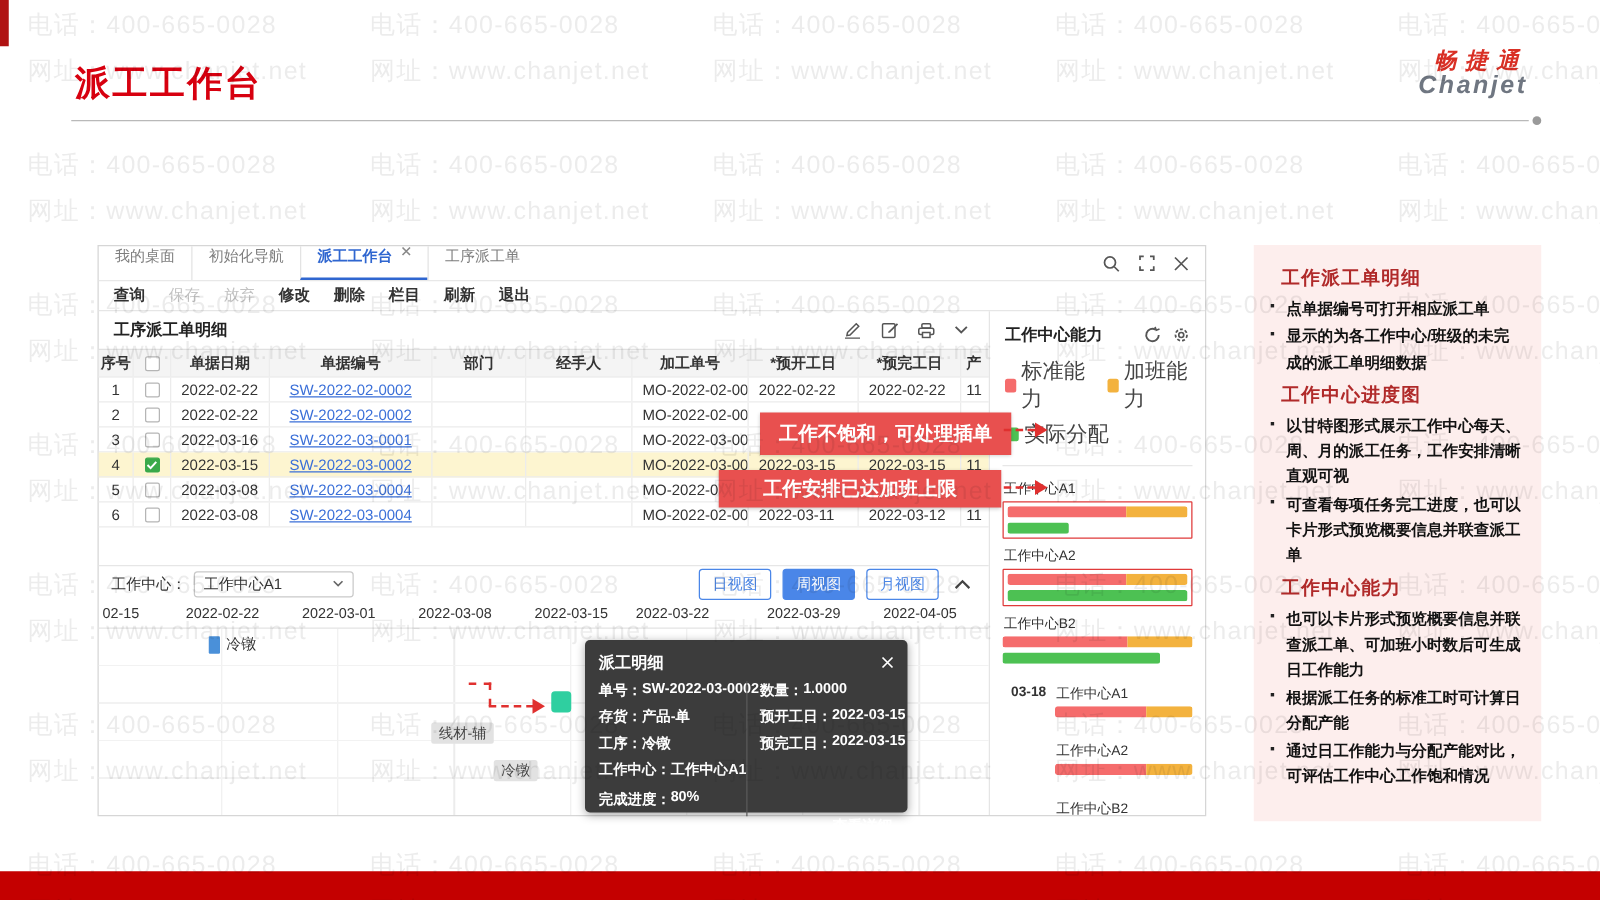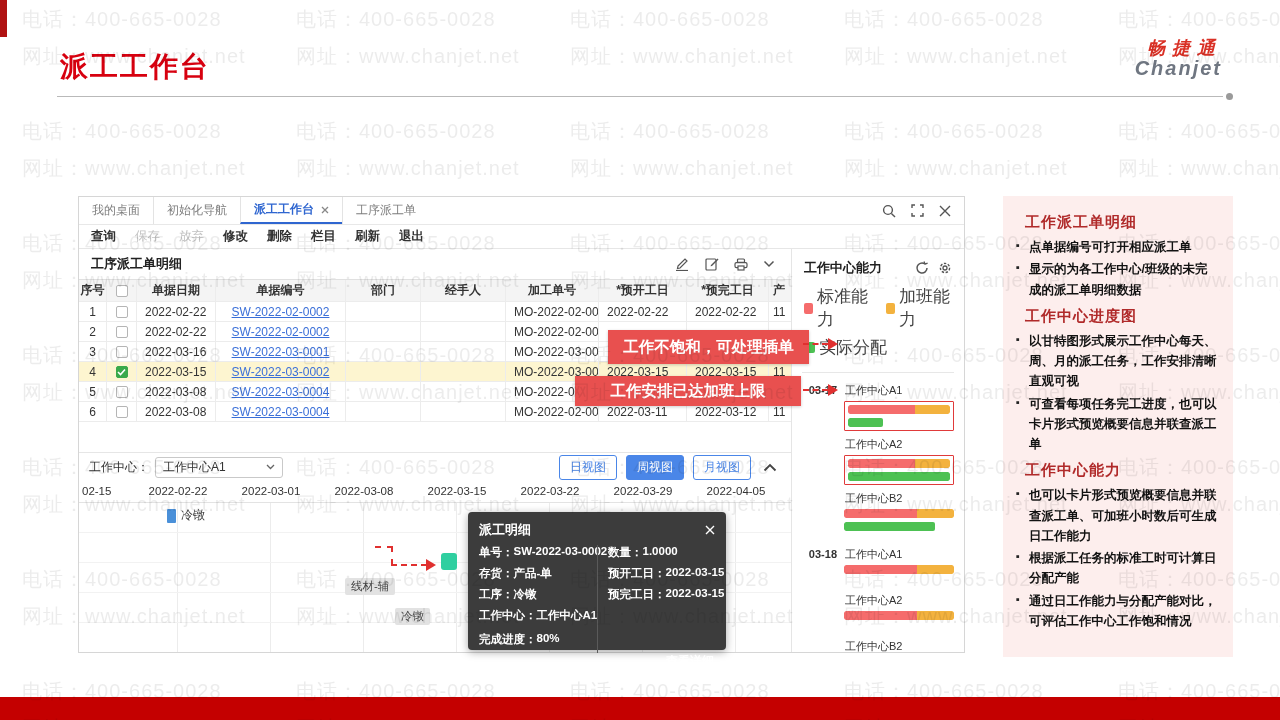--- a/index.html
+++ b/index.html
@@ -17,21 +17,21 @@
   .title-rule{position:absolute;left:57px;top:96px;width:1166px;height:1px;background:#b9b9b9}
   .rule-dot{position:absolute;right:-10px;top:-3px;width:7px;height:7px;border-radius:50%;background:#9a9a9a}
   .logo{position:absolute;right:58px;top:36px;text-align:right}
   .logo-cn{font-size:18px;font-weight:bold;font-style:italic;color:#d93025;letter-spacing:7px}
   .logo-en{font-size:20px;font-weight:bold;font-style:italic;color:#6f7681;letter-spacing:2px;margin-top:-3px}
   .subtitle{position:absolute;left:66px;right:56px;top:129px;text-align:center;font-size:17.5px;font-weight:bold;color:#141414}
 
   
   .app{position:absolute;left:78px;top:196px;width:887px;height:457px;background:#fff;border:1px solid #d6d6d6;z-index:10;display:flex;flex-direction:column}
   .tabbar{height:28px;display:flex;align-items:stretch;border-bottom:1px solid #e8e8e8;font-size:12px}
-  .tab{display:flex;align-items:center;padding:0 13px;color:#7d7d7d;position:relative;cursor:default}
+  .tab{display:flex;padding:0 13px;color:#7d7d7d;position:relative;cursor:default}
   .tab + .tab{border-left:1px solid #e3e3e3}
   .tab.active{color:#2f66d0;font-weight:bold;border-bottom:2px solid #2f66d0}
   .tab .tclose{margin-left:7px;display:flex}
   .win-icons{margin-left:auto;display:flex;align-items:center;gap:15px;padding-right:13px;color:#555}
   .toolbar{height:24px;display:flex;align-items:center;gap:19px;padding-left:12px;border-bottom:1px solid #e6e6e6;font-size:12.5px}
   .tool{color:#333;font-weight:600}
   .tool.disabled{color:#c2c2c2;font-weight:400}
   .content{flex:1;display:flex;min-height:0}
   .left-pane{width:712px;display:flex;flex-direction:column}
   .right-pane{flex:1;border-left:1px solid #e5e5e5;padding:6px 10px 0 10px;overflow:hidden}
@@ -56,21 +56,21 @@
   
   .gantt-ctrl{height:29px;margin-top:30px;border-top:1px solid #e6e6e6;display:flex;align-items:center;padding:0 10px;font-size:12px;color:#333}
   .gc-select{margin-left:6px;width:128px;height:21px;border:1px solid #c9c9c9;border-radius:3px;display:inline-flex;align-items:center;justify-content:space-between;padding:0 7px;background:#fff}
   .gc-views{margin-left:auto;display:flex;gap:9px;margin-right:12px}
   .view-btn{font-size:12px;padding:3px 10px;border:1px solid var(--c-btn);color:var(--c-btn);background:#fff;border-radius:3px;font-family:inherit}
   .view-btn.active{background:var(--c-btn);color:#fff}
   .collapse{color:#444;display:flex;margin-right:4px}
   .gt-head{position:relative;height:21px;font-size:11.5px;color:#333}
   .gt-head span{position:absolute;top:4px;transform:translateX(-50%);white-space:nowrap}
   .gt-head .t0{left:3px;transform:none}
-  .t1{left:99px}.t2{left:192px}.t3{left:285px}.t4{left:378px}.t5{left:471px}.t6{left:564px}.t7{left:657px}
+  .t1{left:99px}.t2{left:192px}.t3{left:285px}.t4{left:378px}.t5{left:459px}.t6{left:564px}.t7{left:657px}
   .gt-grid{position:relative;flex:1;border-top:1px solid #e3e3e3;
     background:
       repeating-linear-gradient(180deg,transparent 0 29px,#f2f2f2 29px 30px),
       repeating-linear-gradient(90deg,transparent 0 92px,#ececec 92px 93px);
     background-position:0 0,6px 0;}
   .task-blue{position:absolute;left:88px;top:4px;display:flex;align-items:center;gap:5px;font-size:12px;color:#333}
   .task-blue .bk{width:9px;height:14px;background:#4a90d9;border-radius:1px}
   .chip{position:absolute;font-size:11.5px;color:#444;background:#e2e2e2;border-radius:2px;padding:1px 6px}
   .chip.c1{left:266px;top:75px}
   .chip.c2{left:316px;top:105px}
@@ -431,21 +431,20 @@
           </div>
           <div class="lg-row">
             <span class="lg-item">
                 <span class="sw alloc"></span>
                 <span>实际分配</span>
               </span>
           </div>
         </div>
 
         <div class="cap-group">
-          <div class="cap-date">03-17</div>
           <div class="cap-items">
             <div class="cap-item dbl">
                 <div class="cap-name">工作中心A1</div>
                 <div class="cap-box boxed">
                   <div class="bar">
                     <span class="seg std" style="width: 66%;"></span>
                     <span class="seg ot" style="width: 34%;"></span>
                   </div>
                   <div class="bar">
                     <span class="seg alloc" style="width: 34%;"></span>

